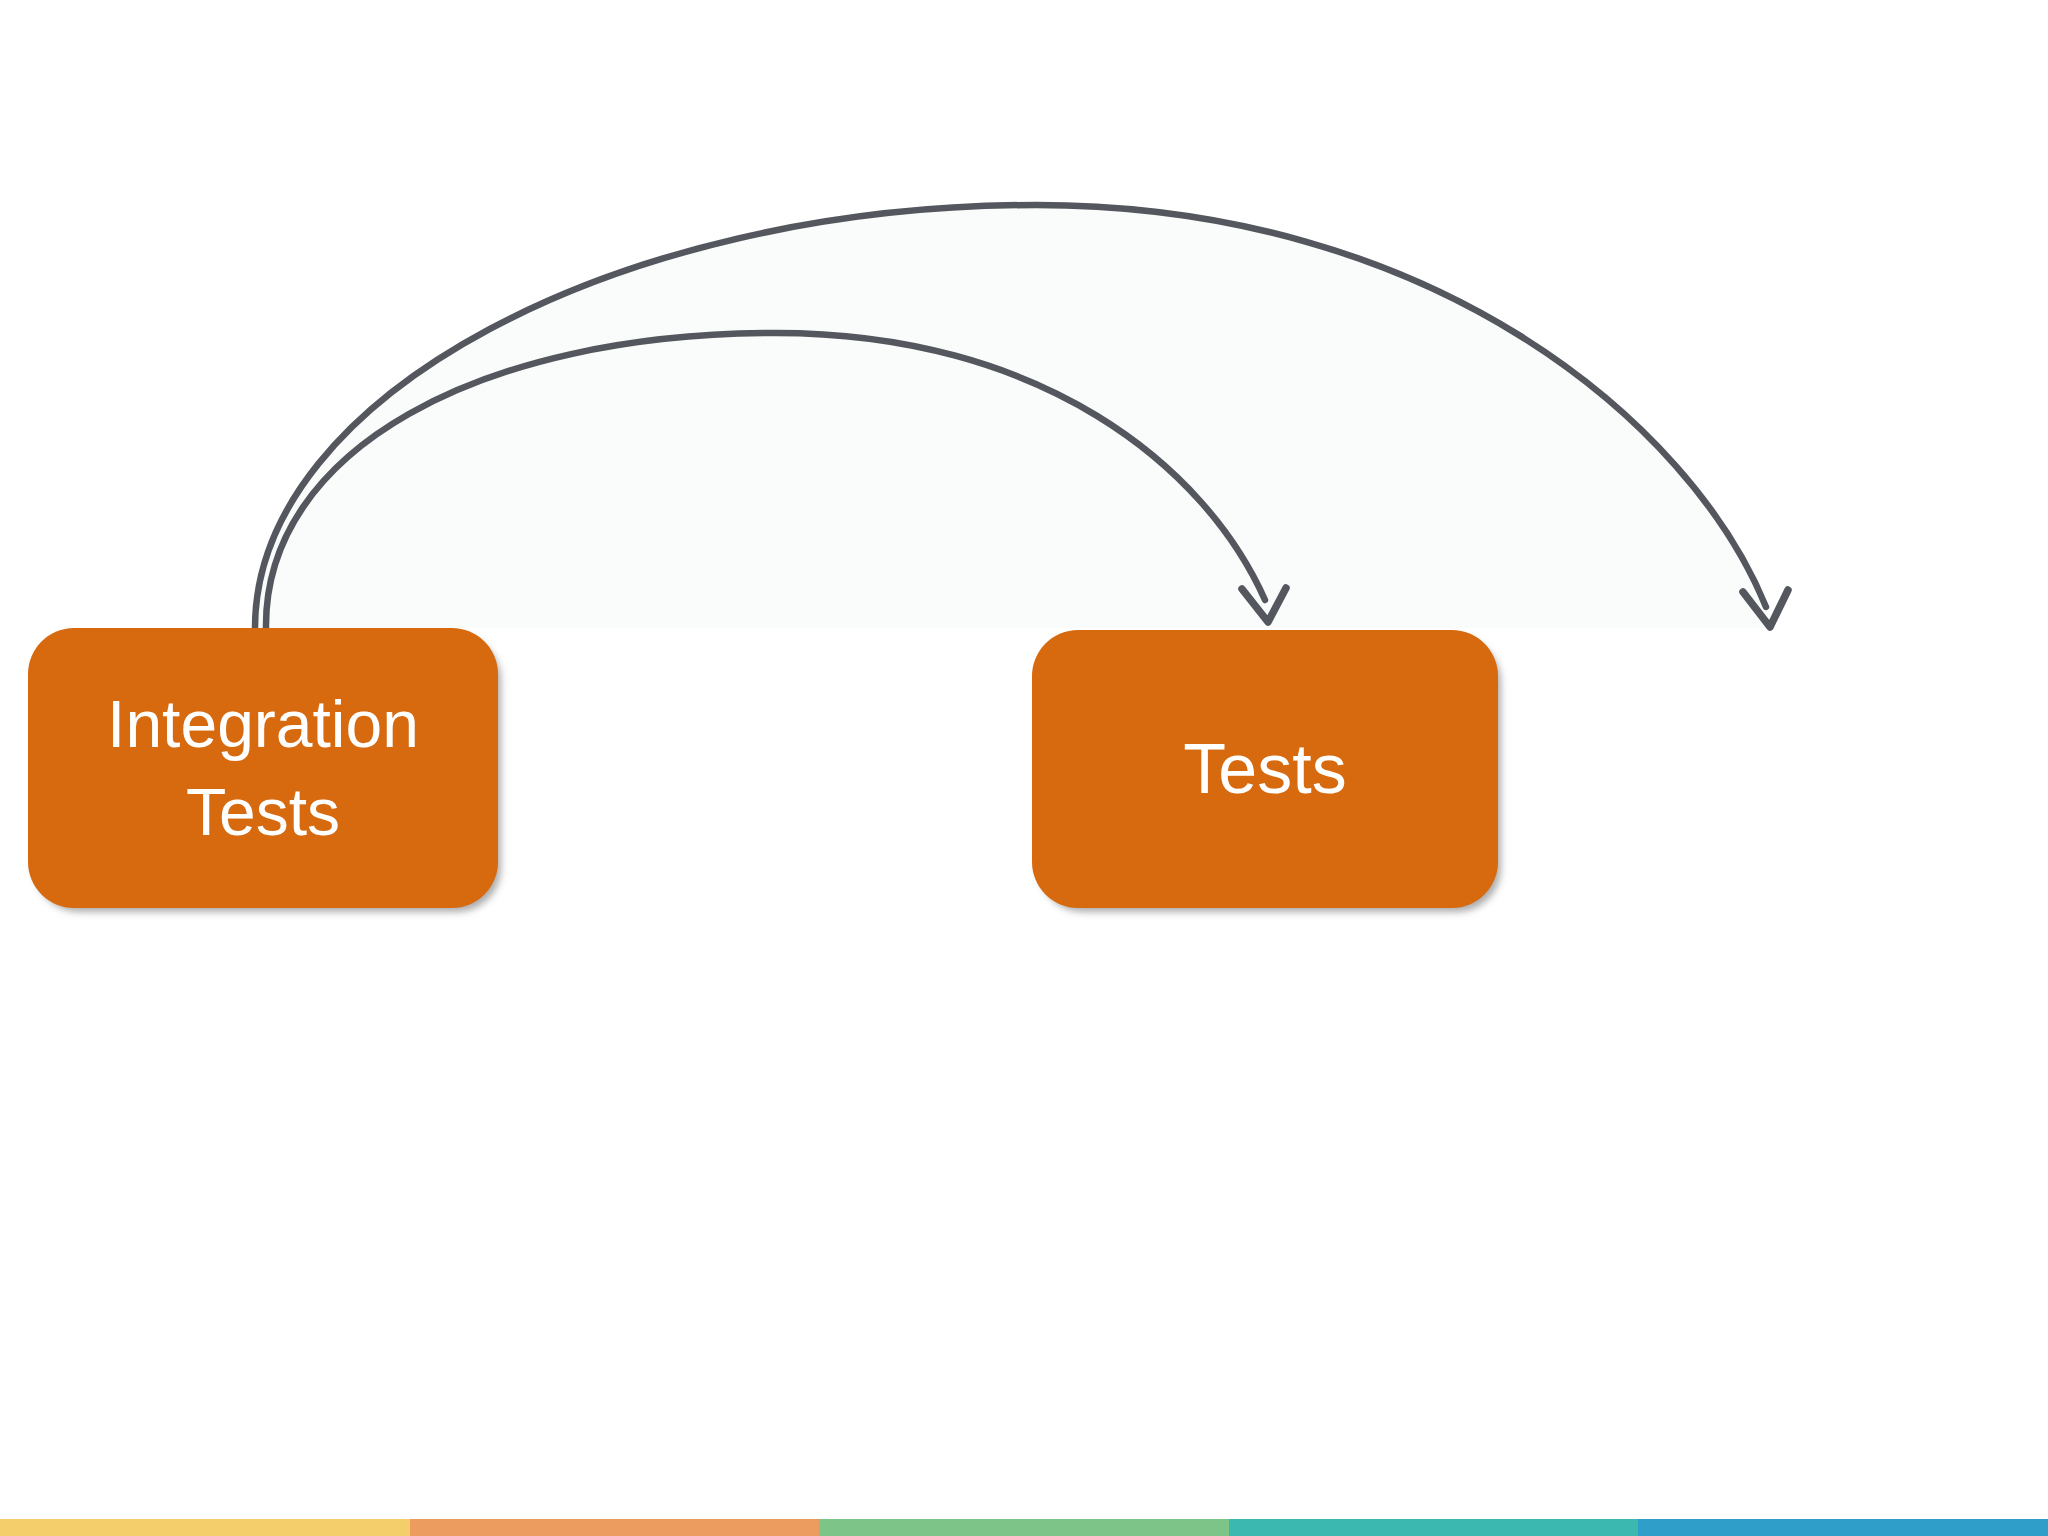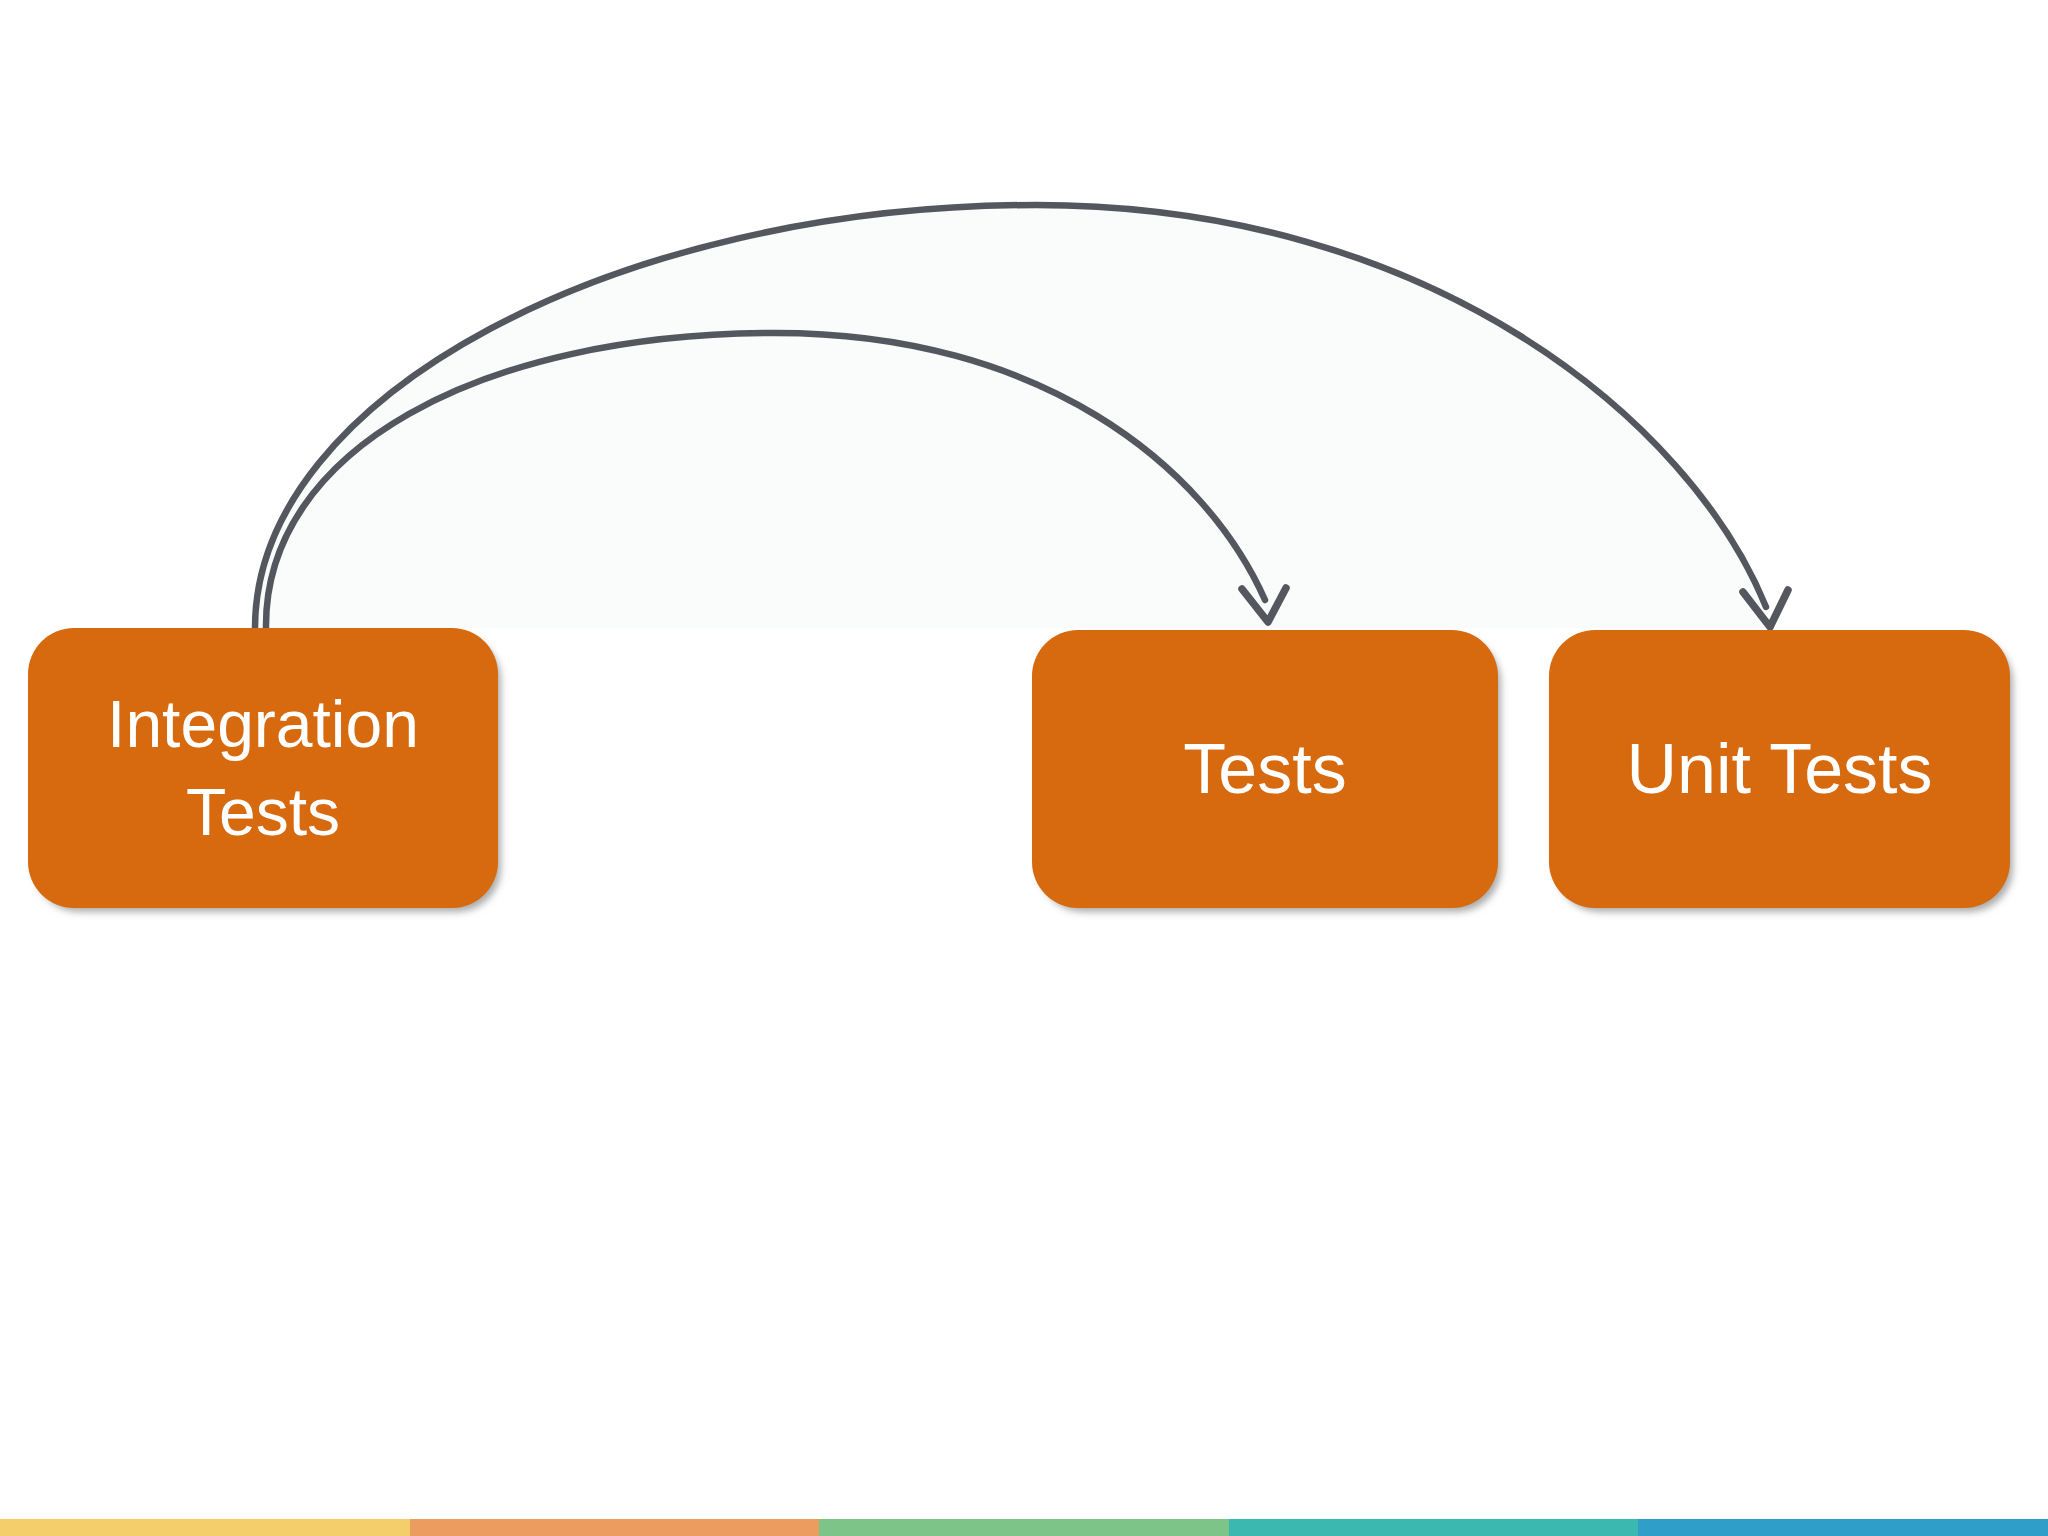--- a/index.html
+++ b/index.html
@@ -90,23 +90,20 @@
 
   <div class="node node-integration" style="background-color: rgb(215, 105, 15);">
     <span class="line">Integration</span>
     <span class="line">Tests</span>
   </div>
 
   <div class="node node-microservices" style="background-color: rgb(215, 105, 15);">
     <span class="line">Tests</span>
   </div>
 
-  <div class="node node-unittests" style="background-color: rgb(215, 105, 15);">
-    <span class="line">Unit Tests</span>
-  </div>
 
   <div class="footer-stripe">
     <div class="seg" style="background-color: rgb(243, 206, 107);"></div>
     <div class="seg" style="background-color: rgb(236, 156, 94);"></div>
     <div class="seg" style="background-color: rgb(124, 196, 135);"></div>
     <div class="seg" style="background-color: rgb(59, 185, 177);"></div>
     <div class="seg" style="background-color: rgb(47, 159, 201);"></div>
   </div>
 
 </div>

